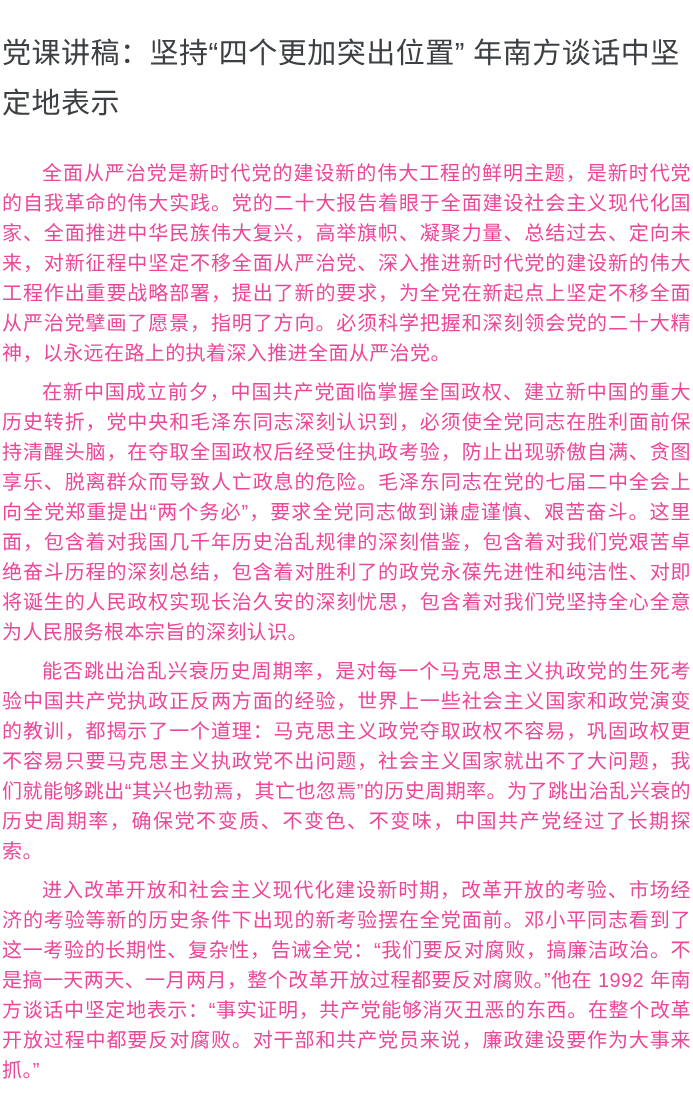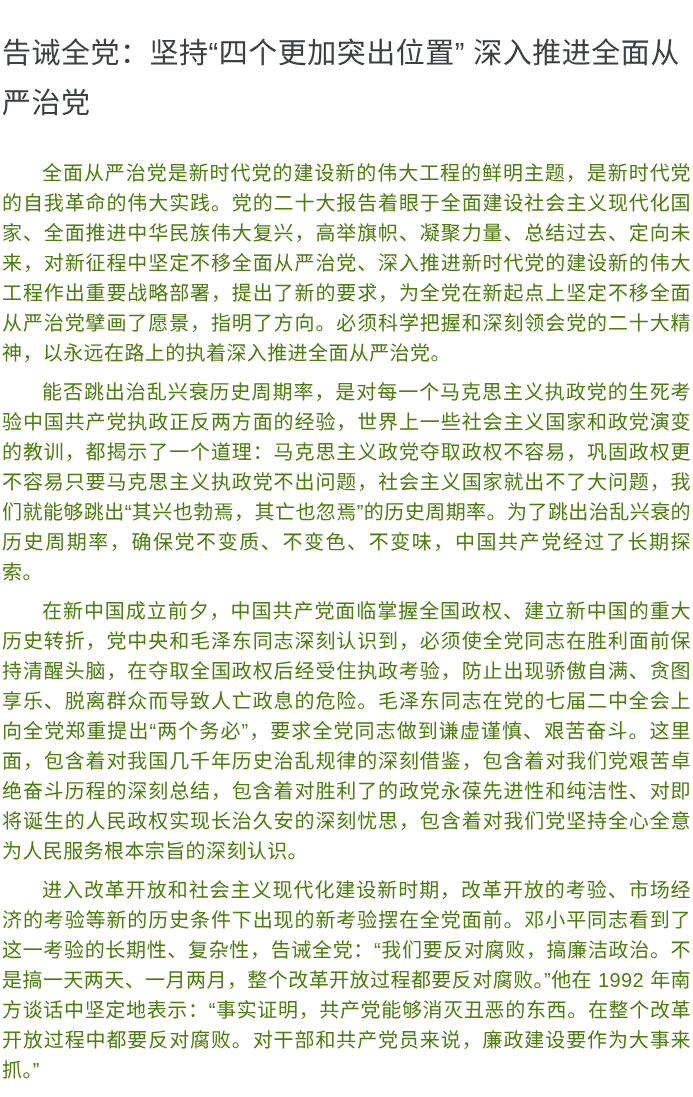--- a/index.html
+++ b/index.html
@@ -21,30 +21,30 @@
     font-size: 29px;
     line-height: 50px;
     font-weight: 400;
     color: #3c4043;
     letter-spacing: 0.5px;
   }
   .para {
     margin: 9px 0;
     font-size: 20px;
     line-height: 30px;
-    color: #4d7c0f;
+    color: #ec4899;
     text-align: justify;
     text-indent: 2em;
     letter-spacing: 0.4px;
   }
 </style>
 </head>
 <body>
 
 <div class="doc">
-  <h1 class="doc-title">告诫全党：坚持“四个更加突出位置” 深入推进全面从严治党</h1>
+  <h1 class="doc-title">党课讲稿：坚持“四个更加突出位置” 年南方谈话中坚定地表示</h1>
 
   <p class="para">全面从严治党是新时代党的建设新的伟大工程的鲜明主题，是新时代党的自我革命的伟大实践。党的二十大报告着眼于全面建设社会主义现代化国家、全面推进中华民族伟大复兴，高举旗帜、凝聚力量、总结过去、定向未来，对新征程中坚定不移全面从严治党、深入推进新时代党的建设新的伟大工程作出重要战略部署，提出了新的要求，为全党在新起点上坚定不移全面从严治党擘画了愿景，指明了方向。必须科学把握和深刻领会党的二十大精神，以永远在路上的执着深入推进全面从严治党。</p>
+  <p class="para">在新中国成立前夕，中国共产党面临掌握全国政权、建立新中国的重大历史转折，党中央和毛泽东同志深刻认识到，必须使全党同志在胜利面前保持清醒头脑，在夺取全国政权后经受住执政考验，防止出现骄傲自满、贪图享乐、脱离群众而导致人亡政息的危险。毛泽东同志在党的七届二中全会上向全党郑重提出“两个务必”，要求全党同志做到谦虚谨慎、艰苦奋斗。这里面，包含着对我国几千年历史治乱规律的深刻借鉴，包含着对我们党艰苦卓绝奋斗历程的深刻总结，包含着对胜利了的政党永葆先进性和纯洁性、对即将诞生的人民政权实现长治久安的深刻忧思，包含着对我们党坚持全心全意为人民服务根本宗旨的深刻认识。</p>
   <p class="para">能否跳出治乱兴衰历史周期率，是对每一个马克思主义执政党的生死考验中国共产党执政正反两方面的经验，世界上一些社会主义国家和政党演变的教训，都揭示了一个道理：马克思主义政党夺取政权不容易，巩固政权更不容易只要马克思主义执政党不出问题，社会主义国家就出不了大问题，我们就能够跳出“其兴也勃焉，其亡也忽焉”的历史周期率。为了跳出治乱兴衰的历史周期率，确保党不变质、不变色、不变味，中国共产党经过了长期探索。</p>
-  <p class="para">在新中国成立前夕，中国共产党面临掌握全国政权、建立新中国的重大历史转折，党中央和毛泽东同志深刻认识到，必须使全党同志在胜利面前保持清醒头脑，在夺取全国政权后经受住执政考验，防止出现骄傲自满、贪图享乐、脱离群众而导致人亡政息的危险。毛泽东同志在党的七届二中全会上向全党郑重提出“两个务必”，要求全党同志做到谦虚谨慎、艰苦奋斗。这里面，包含着对我国几千年历史治乱规律的深刻借鉴，包含着对我们党艰苦卓绝奋斗历程的深刻总结，包含着对胜利了的政党永葆先进性和纯洁性、对即将诞生的人民政权实现长治久安的深刻忧思，包含着对我们党坚持全心全意为人民服务根本宗旨的深刻认识。</p>
   <p class="para">进入改革开放和社会主义现代化建设新时期，改革开放的考验、市场经济的考验等新的历史条件下出现的新考验摆在全党面前。邓小平同志看到了这一考验的长期性、复杂性，告诫全党：“我们要反对腐败，搞廉洁政治。不是搞一天两天、一月两月，整个改革开放过程都要反对腐败。”他在 1992 年南方谈话中坚定地表示：“事实证明，共产党能够消灭丑恶的东西。在整个改革开放过程中都要反对腐败。对干部和共产党员来说，廉政建设要作为大事来抓。”</p>
 
 </div>
 
 </body></html>

